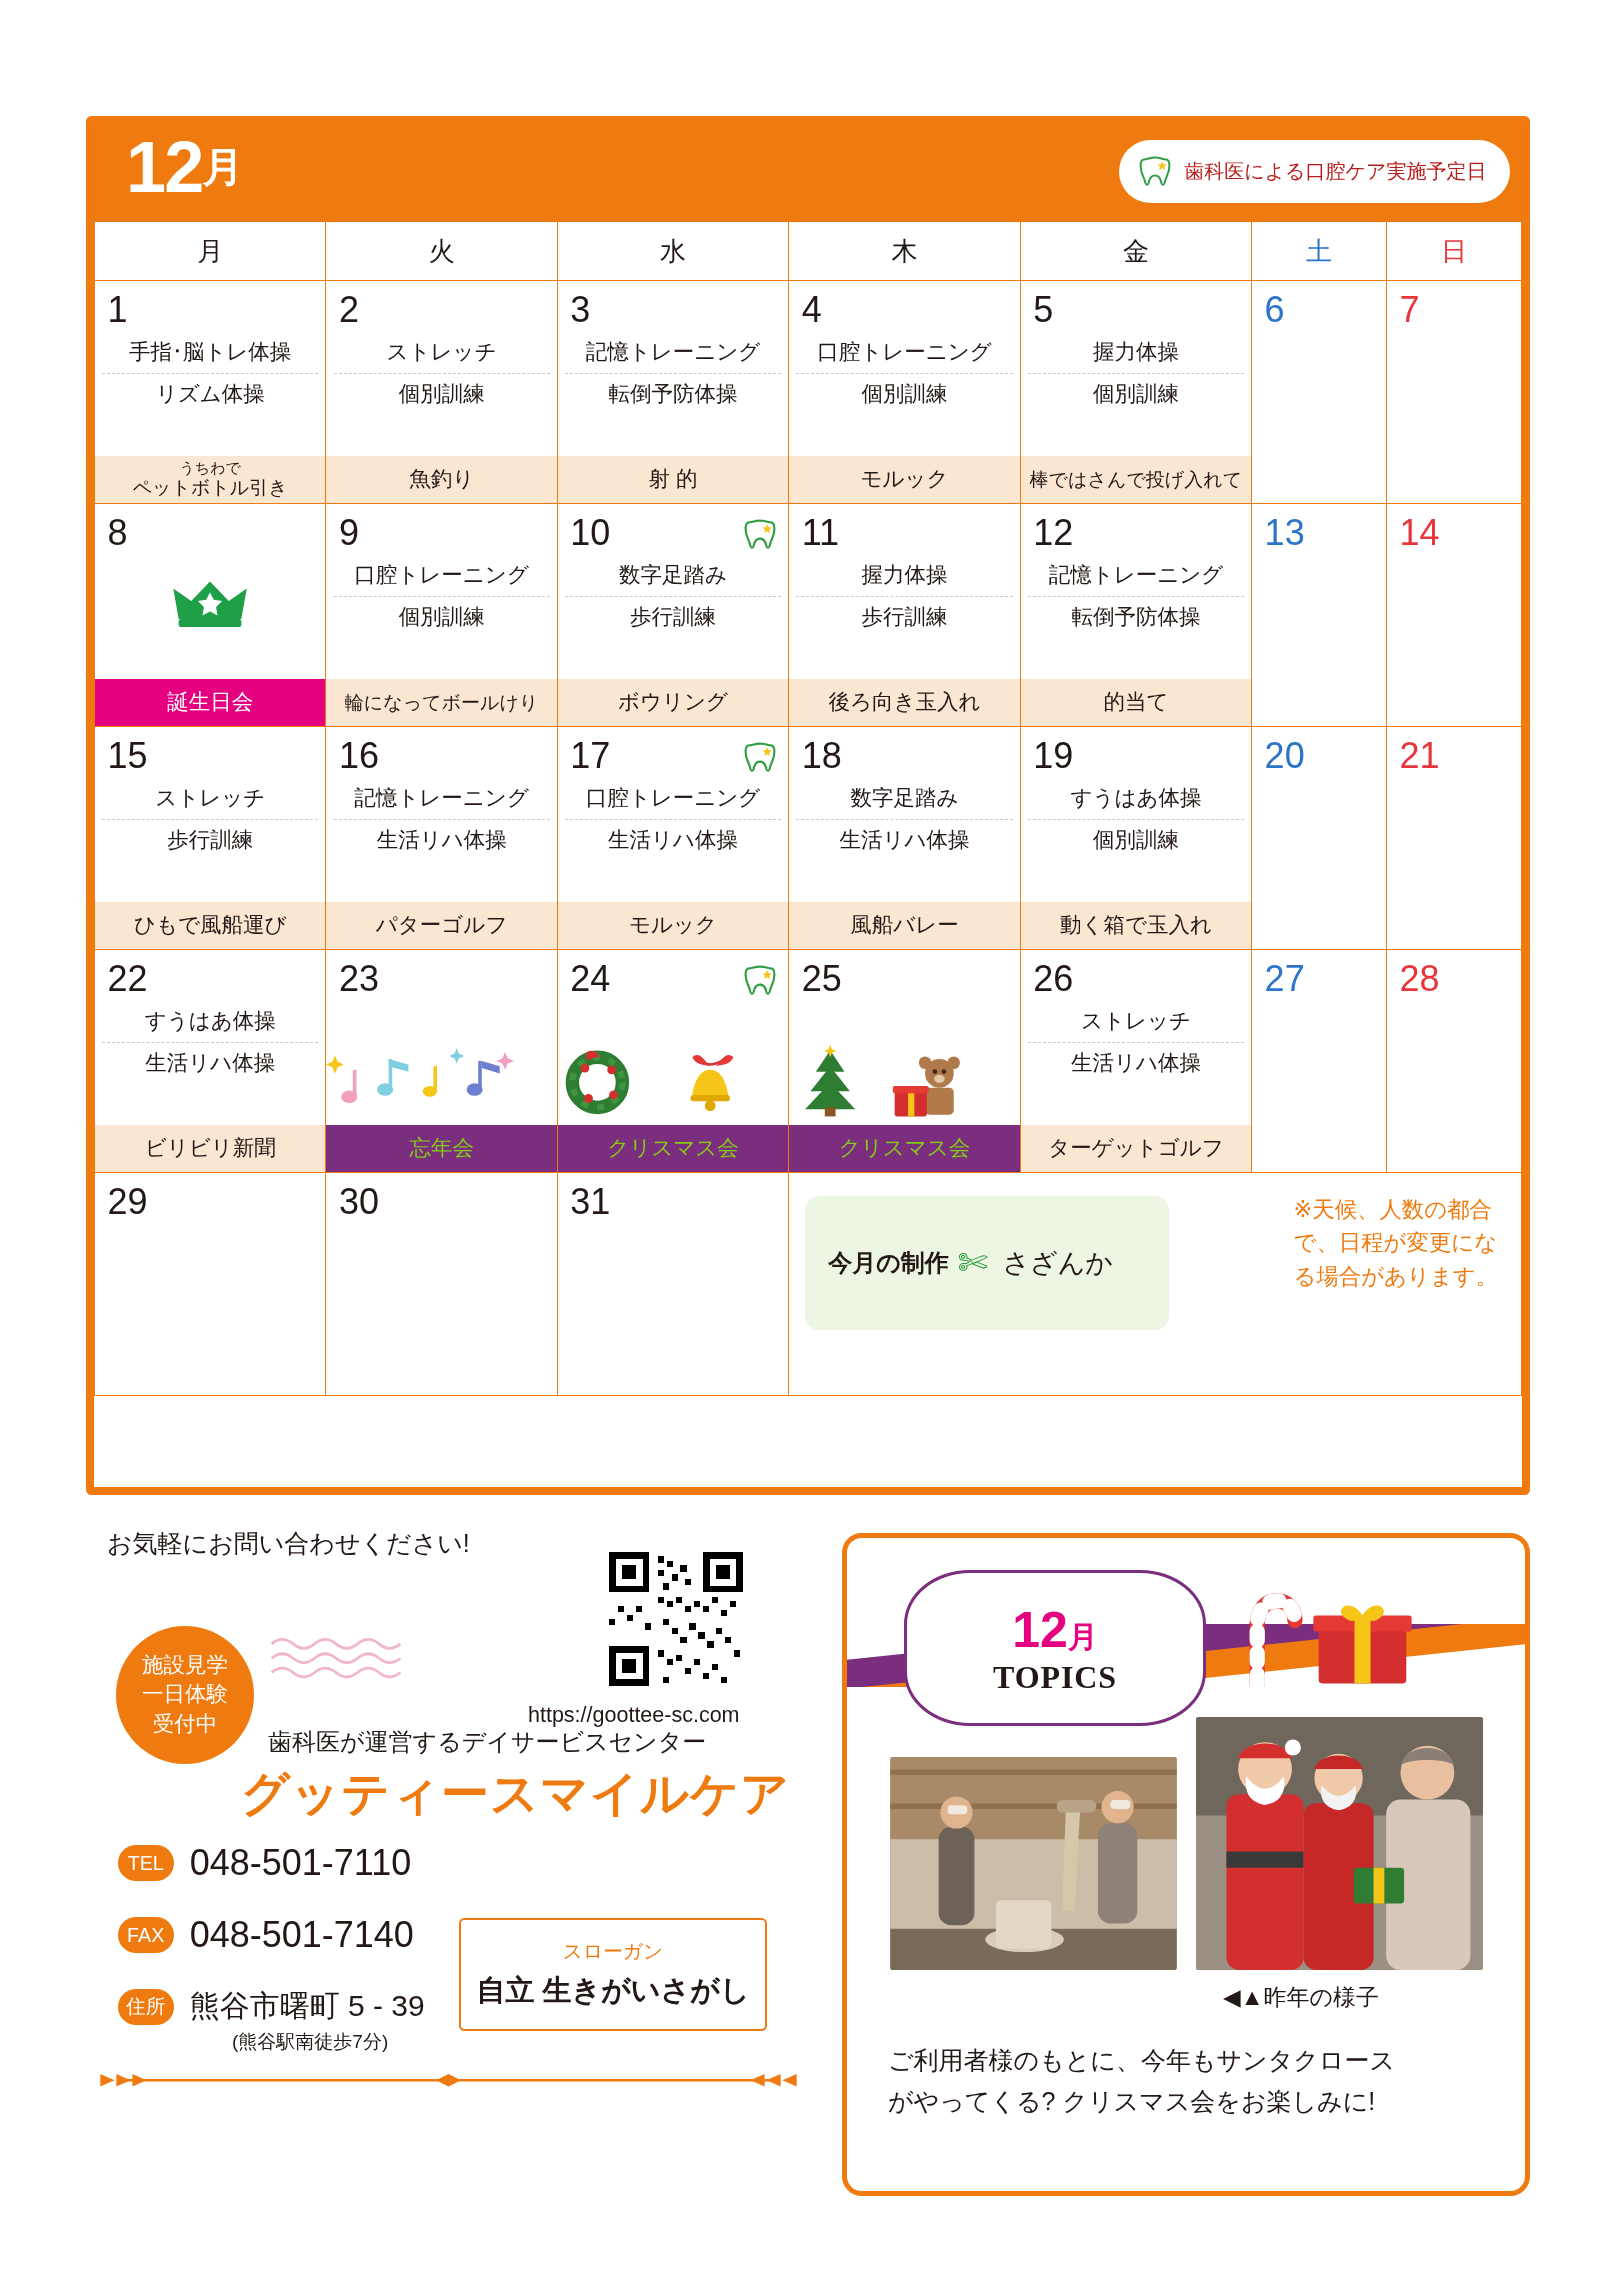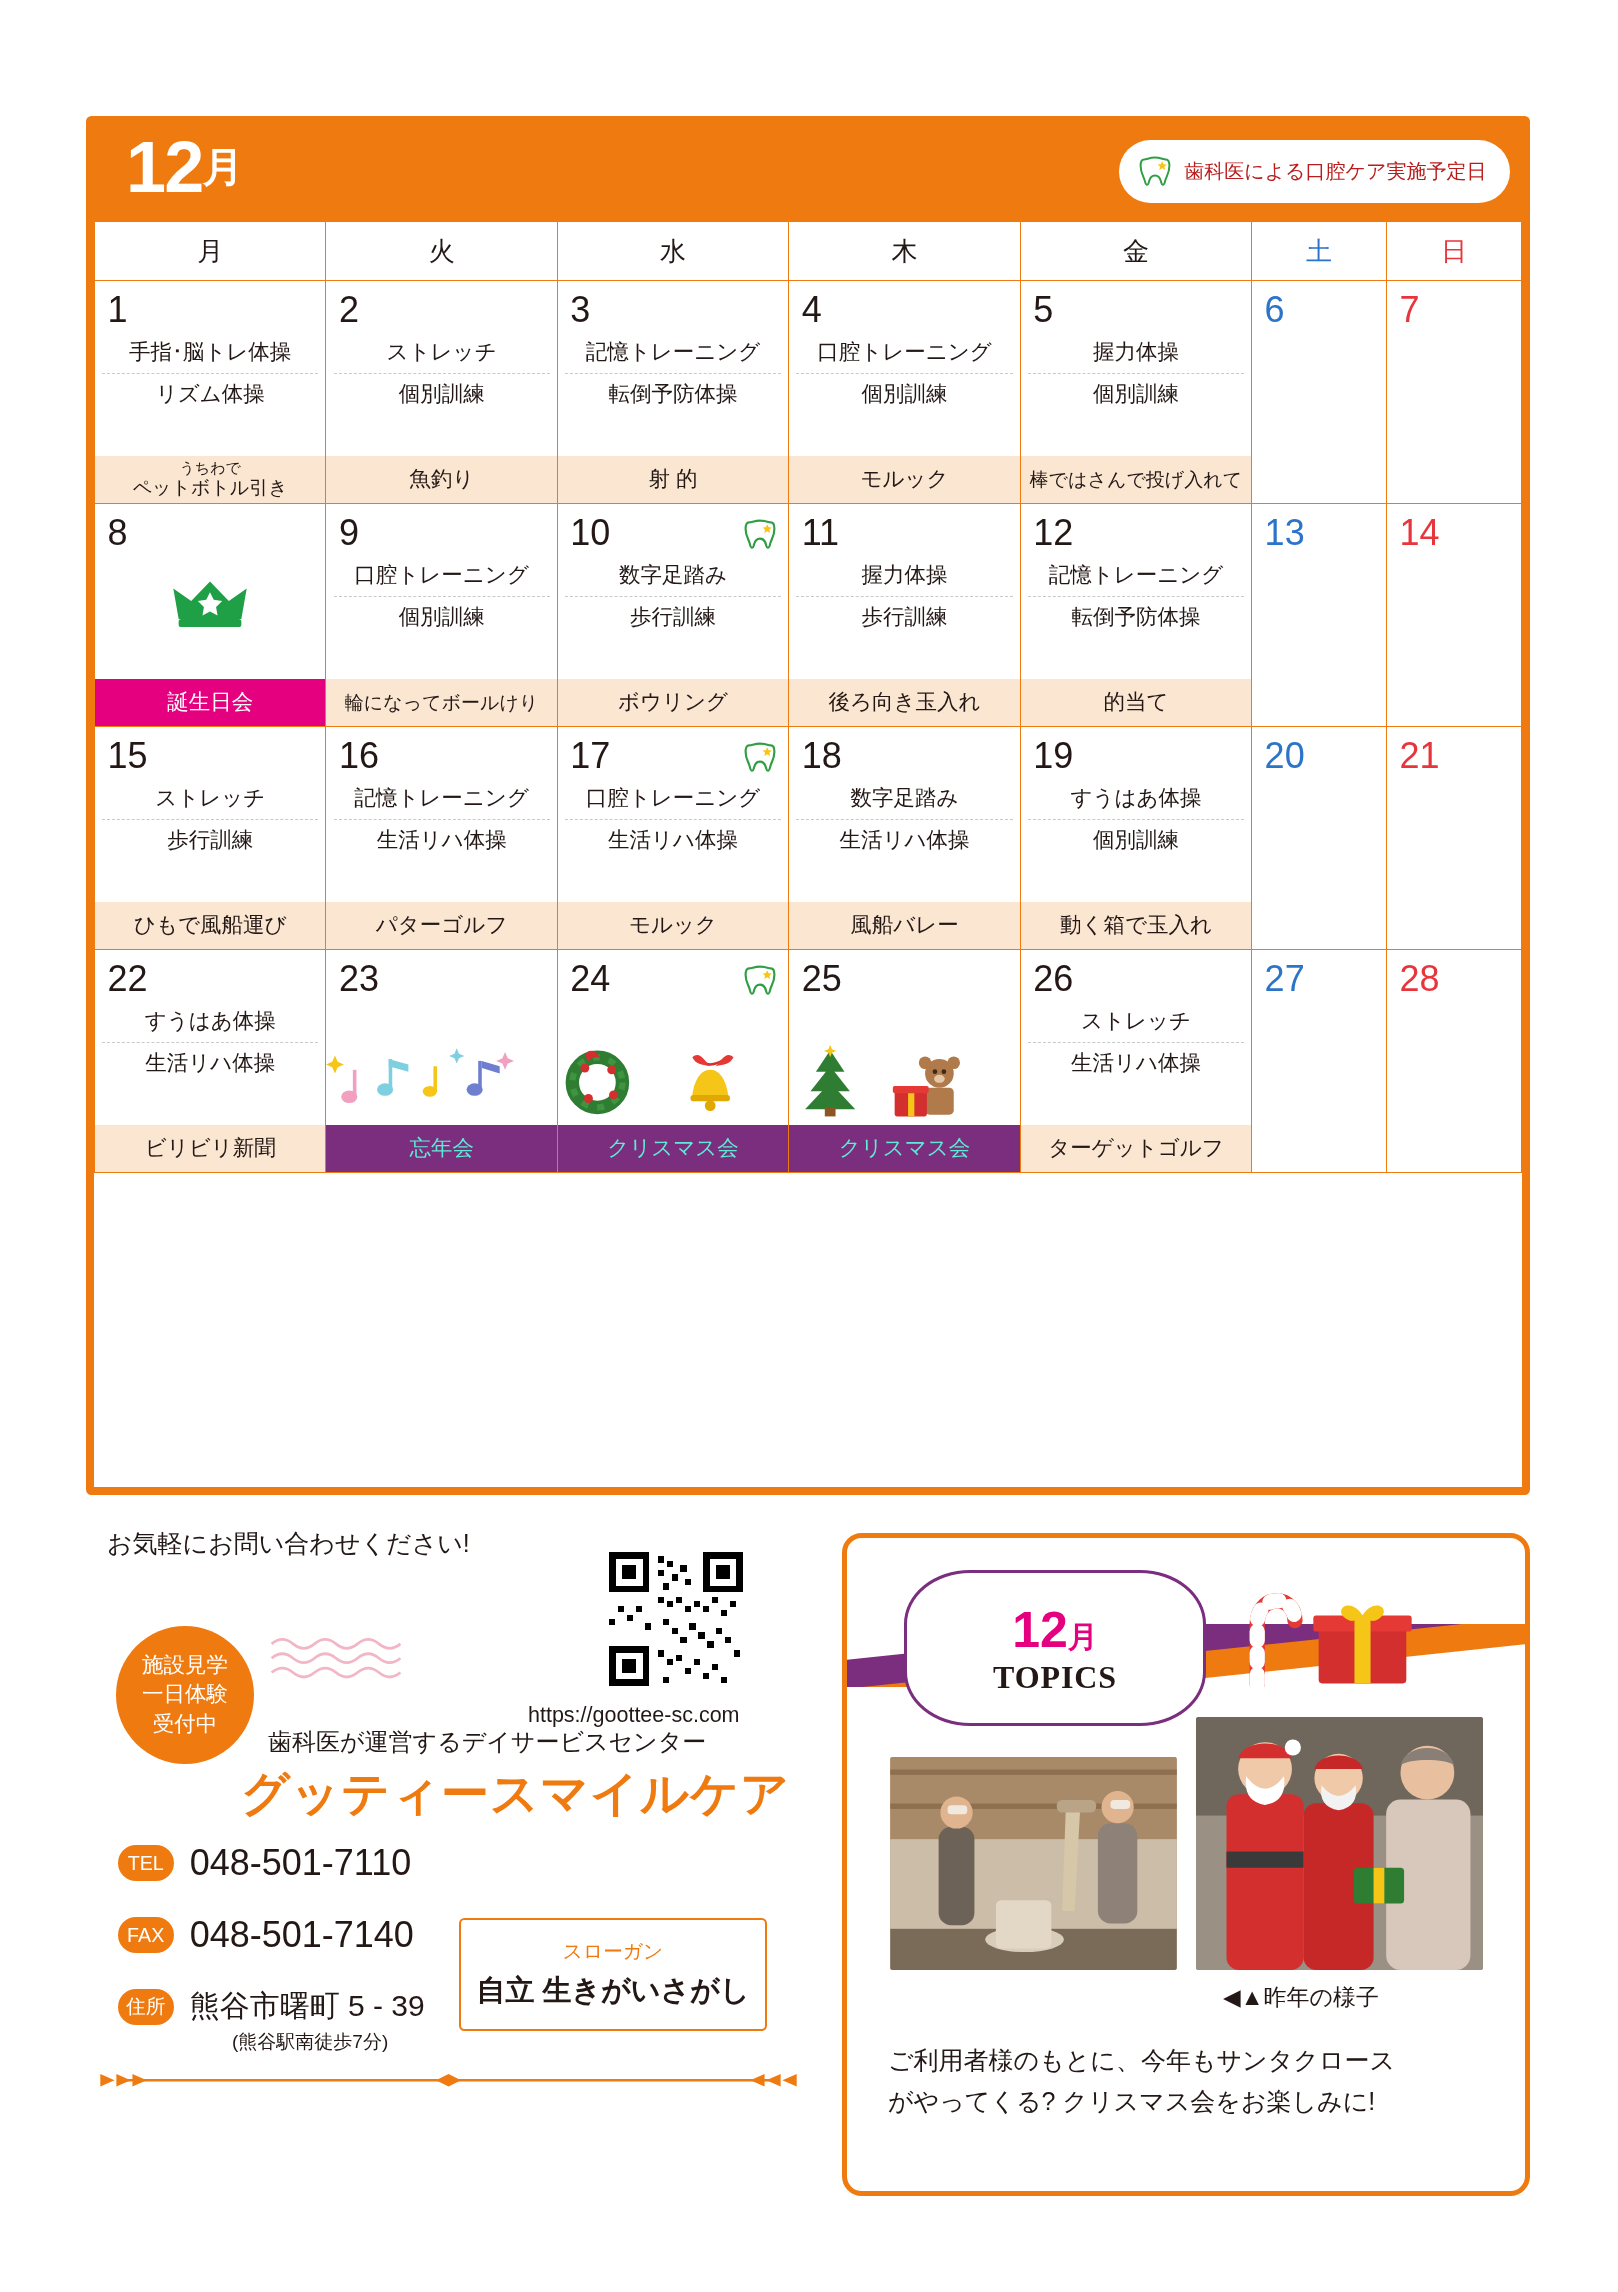--- a/index.html
+++ b/index.html
@@ -56,21 +56,21 @@
     font-size:21.5px;text-align:center;line-height:1.25;padding:6.3px 0 7.2px;
     border-bottom:0.9px dashed #c9c9c9;
   }
   .act:last-child{border-bottom:none;}
   .band{
     position:absolute;left:0;right:0;bottom:0;height:47px;display:flex;align-items:center;justify-content:center;
     font-size:21.5px;background:#fbe6d2;text-align:center;line-height:1.15;
   }
   .band.small{font-size:19px;}
   .band.pink{background:#e5007f;color:#fff;}
-  .band.purple{background:#7b2d7e;color:#5eead4;}
+  .band.purple{background:#7b2d7e;color:#84cc16;}
   .sub-sm{font-size:15px;display:block;line-height:1.1;}
 
   .tooth-badge{position:absolute;right:10.7px;top:12.5px;width:36px;height:36px;}
   .crown{position:absolute;left:50%;transform:translateX(-50%);top:70px;width:77px;height:56px;}
 
   .deco{position:absolute;bottom:52px;left:0;right:0;height:77px;}
   .note-cell{background:#fff;}
   .month-craft{
     position:absolute;left:16px;top:23px;width:364px;height:134px;background:#ecf6e2;border-radius:14.3px;
     display:flex;align-items:center;gap:9px;
@@ -425,20 +425,39 @@
           <div class="band">ターゲットゴルフ</div>
         </td>
         <td class="cell-we">
           <span class="dnum sat">27</span>
         </td>
         <td class="cell-we">
           <span class="dnum sun">28</span>
         </td>
       </tr>
 
+      <tr>
+        <td class="cell-blank">
+          <span class="dnum">29</span>
+        </td>
+        <td class="cell-blank">
+          <span class="dnum">30</span>
+        </td>
+        <td class="cell-blank">
+          <span class="dnum">31</span>
+        </td>
+        <td class="note-cell" colspan="4">
+          <div class="month-craft">
+            <span class="mc-label">今月の制作</span>
+            <span class="mc-scissors">✄</span>
+            <span class="mc-name">さざんか</span>
+          </div>
+          <div class="note-text">※天候、人数の都合で、日程が変更になる場合があります。</div>
+        </td>
+      </tr>
       </tbody>
     </table>
   </div>
 
   <div class="left-info">
     <div class="contact-lead">お気軽にお問い合わせください!</div>
 
     <svg class="qr" viewBox="0 0 30 30" shape-rendering="crispEdges">
       <rect width="30" height="30" fill="#fff"></rect>
       <g fill="#000">

